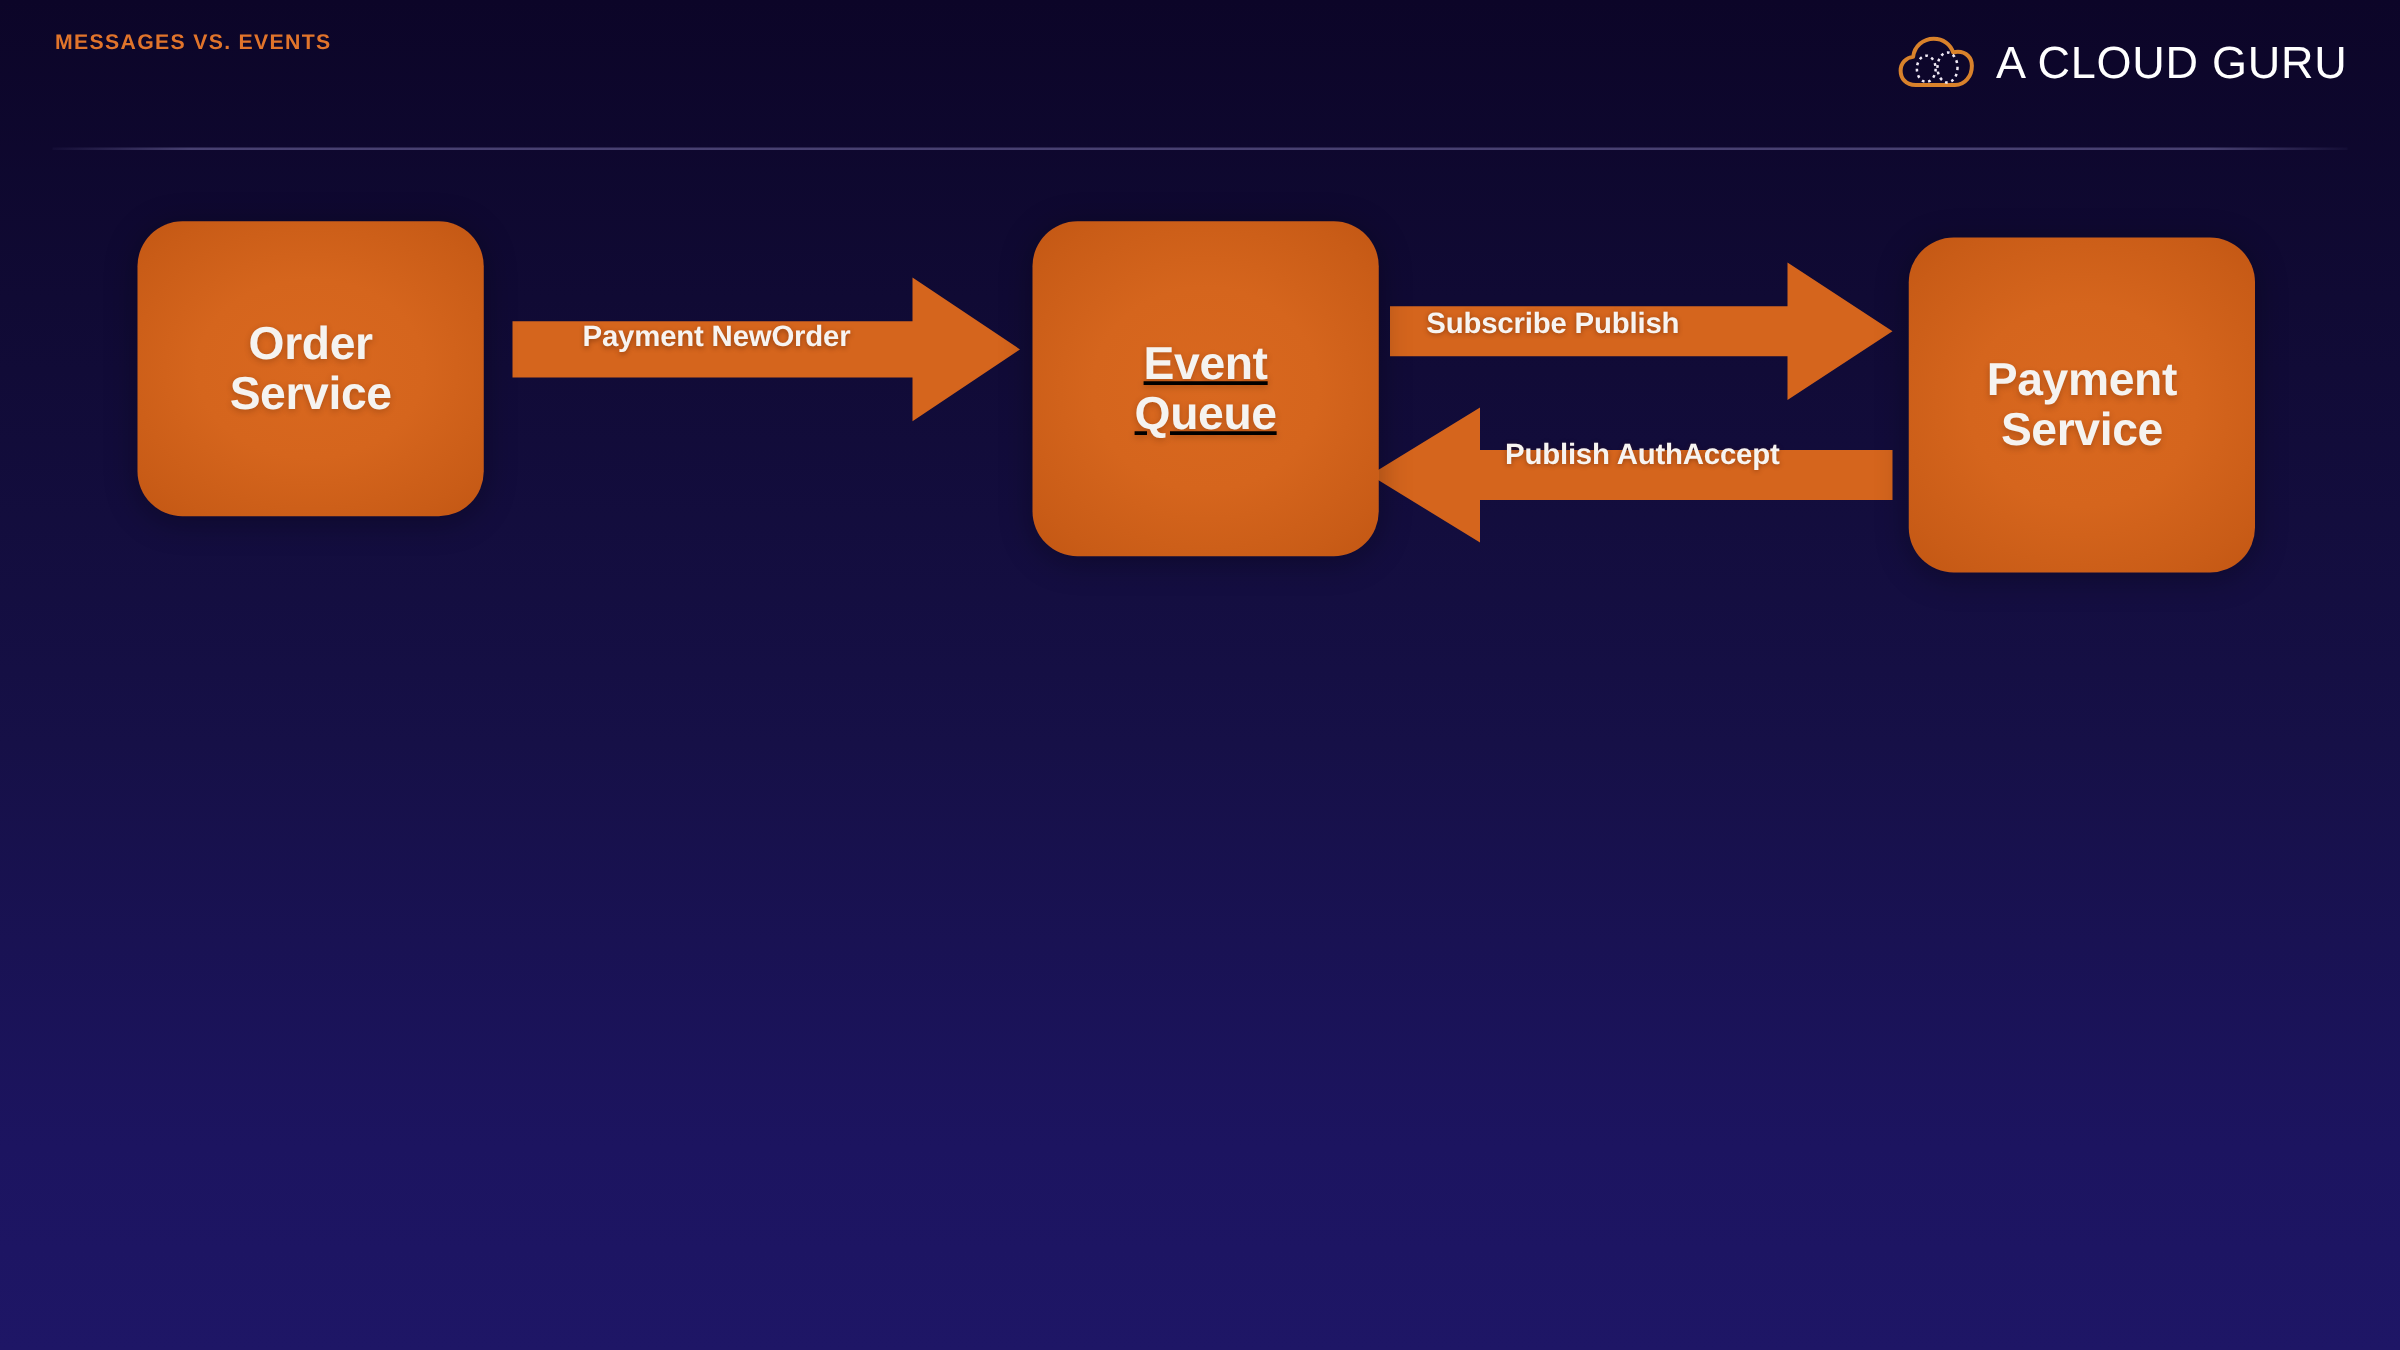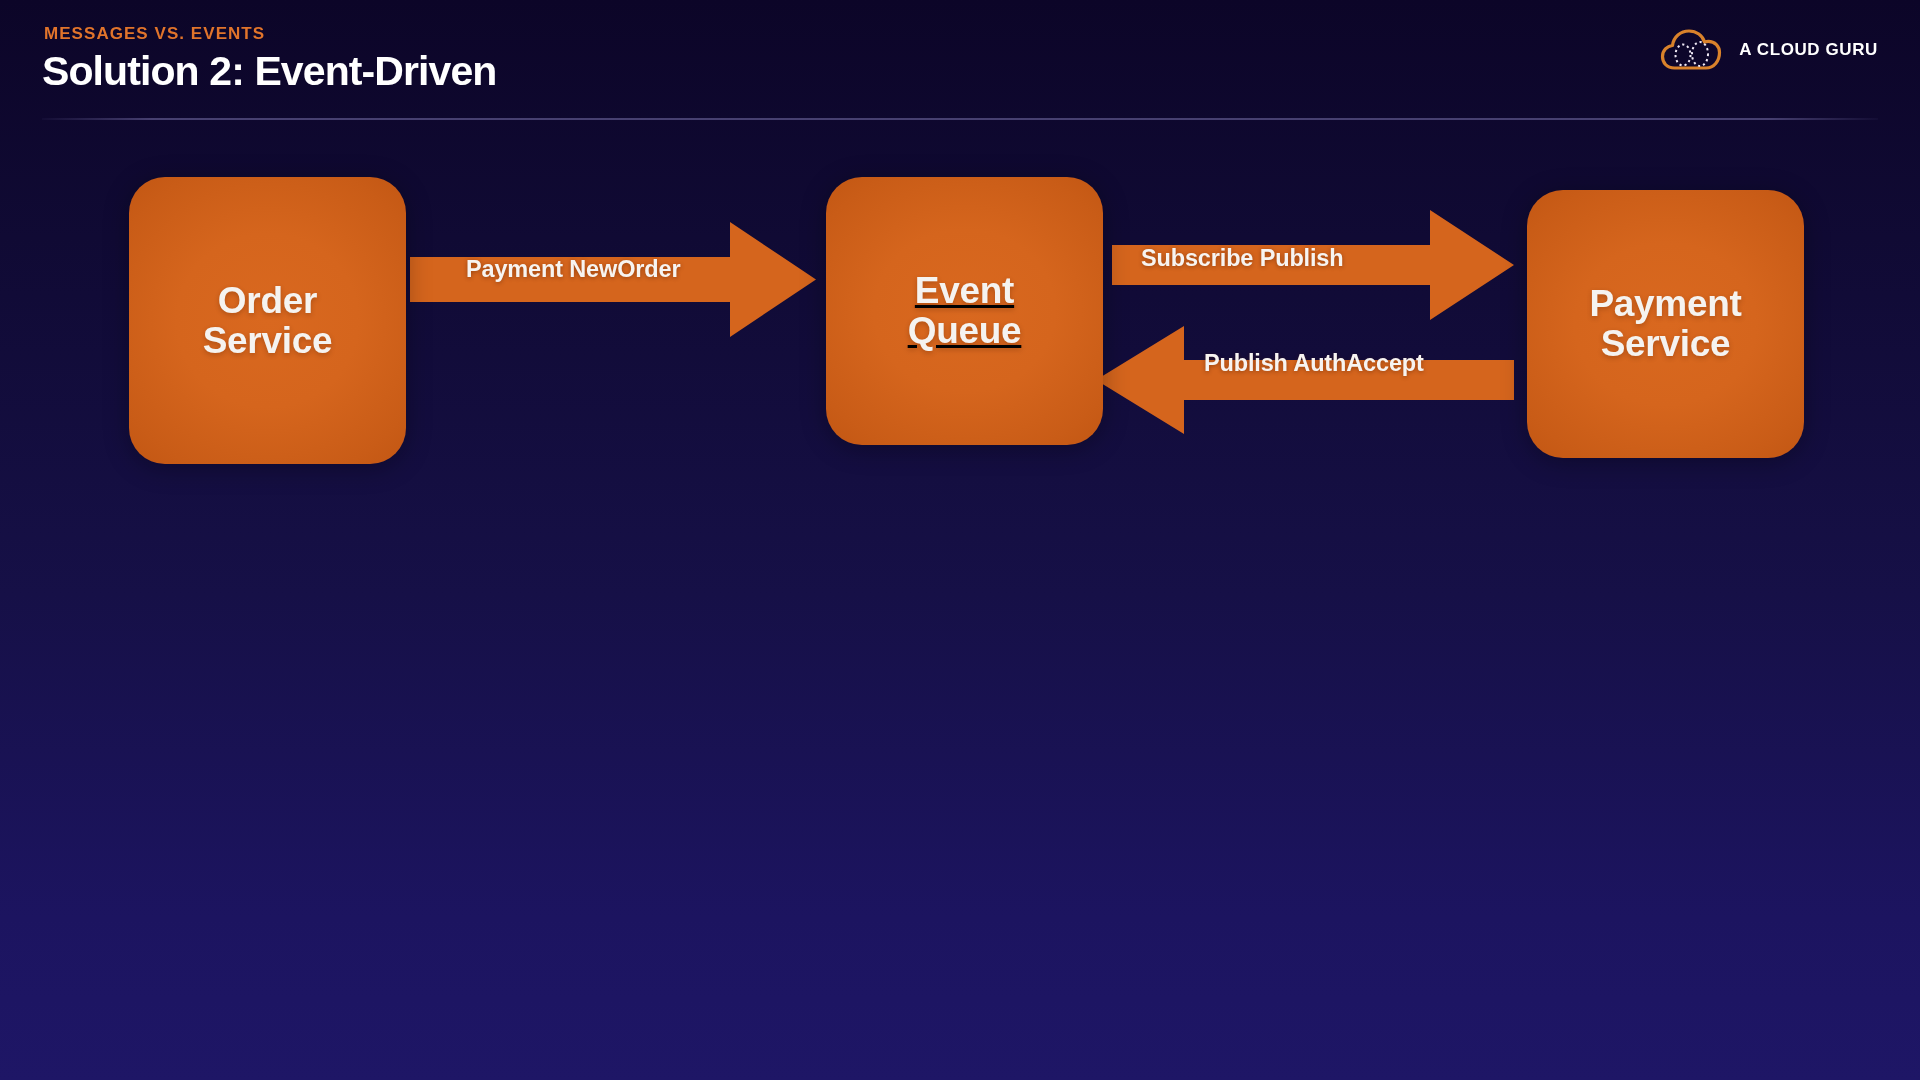--- a/index.html
+++ b/index.html
@@ -54,22 +54,22 @@
   
   .logo {
     position: absolute;
     right: 42px; top: 28px;
     display: flex;
     align-items: center;
     gap: 17px;
   }
   .logo-mark { width: 62px; height: 44px; display:block; }
   .logo-text {
-    font-size: 17px;
-    font-weight: bold;
+    font-size: 36px;
+    font-weight: normal;
     color: #ffffff;
     letter-spacing: 0.6px;
   }
 
   
   .canvas {
     position: absolute;
     left: 0; top: 0;
     width: 1920px; height: 1080px;
   }
@@ -90,21 +90,21 @@
     font-size: 37px;
     font-weight: bold;
     color: #f5f3f0;
     text-align: center;
     line-height: 1.08;
     letter-spacing: -0.3px;
     white-space: pre-line;
     text-shadow: 0 2px 5px rgba(80,30,0,0.30);
   }
 
-  #node-order   { left: 129px;  top: 177px; width: 277px; height: 287px; }
+  #node-order   { left: 110px;  top: 177px; width: 277px; height: 236px; }
   #node-queue   { left: 826px;  top: 177px; width: 277px; height: 268px; text-decoration: underline; }
   #node-payment { left: 1527px; top: 190px; width: 277px; height: 268px; }
 
   
   .arrow {
     position: absolute;
     z-index: 2;
   }
   .arrow svg { display: block; overflow: visible; }
 
@@ -128,21 +128,20 @@
 
   #arrow-publish-authaccept  { left: 1096px; top: 326px; }
   #label-publish-authaccept  { left: 1204px; top: 350px; }
 </style>
 </head>
 <body>
 
 <div class="header">
   <div class="eyebrow">MESSAGES VS. EVENTS</div>
 
-  <div class="slide-title">Solution 2: Event-Driven</div>
 
   <div class="header-rule"></div>
 
   <div class="logo">
     <span class="logo-mark">
       <svg viewBox="0 0 62 44" width="62" height="44">
         <path d="M14.5 40 C6.5 40 2.5 34.5 2.5 28.5 C2.5 22.5 7 18 12.5 17.5 C13.5 9 20.5 3 29 3 C36.5 3 42.5 7.5 44.5 14 C45.8 13.6 47 13.4 48.3 13.4 C55 13.4 59.5 18.2 59.5 24.5 C59.5 33 54 40 46 40 Z" fill="none" stroke="#d9822b" stroke-width="3.2" stroke-linejoin="round"></path>
         <ellipse cx="23" cy="27" rx="7.5" ry="10.5" fill="none" stroke="#efe9f5" stroke-width="2" stroke-dasharray="2.2 3"></ellipse>
         <ellipse cx="40" cy="26" rx="8" ry="12" fill="none" stroke="#efe9f5" stroke-width="2" stroke-dasharray="2.2 3"></ellipse>
       </svg>

